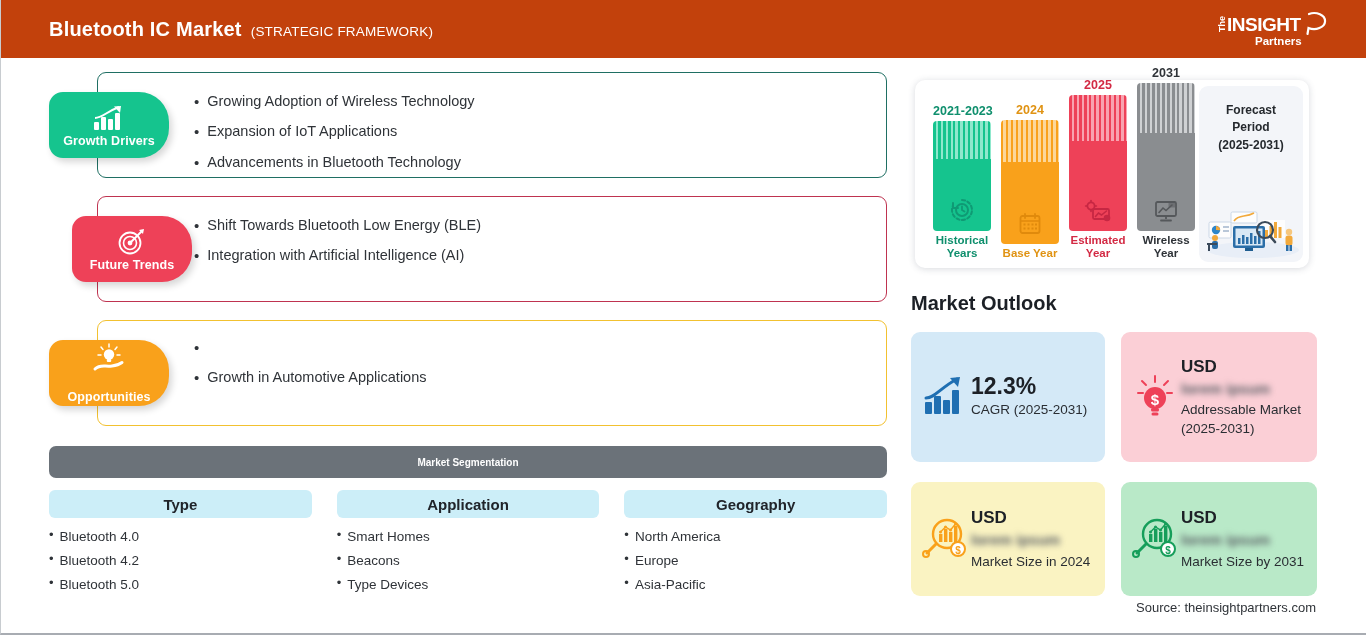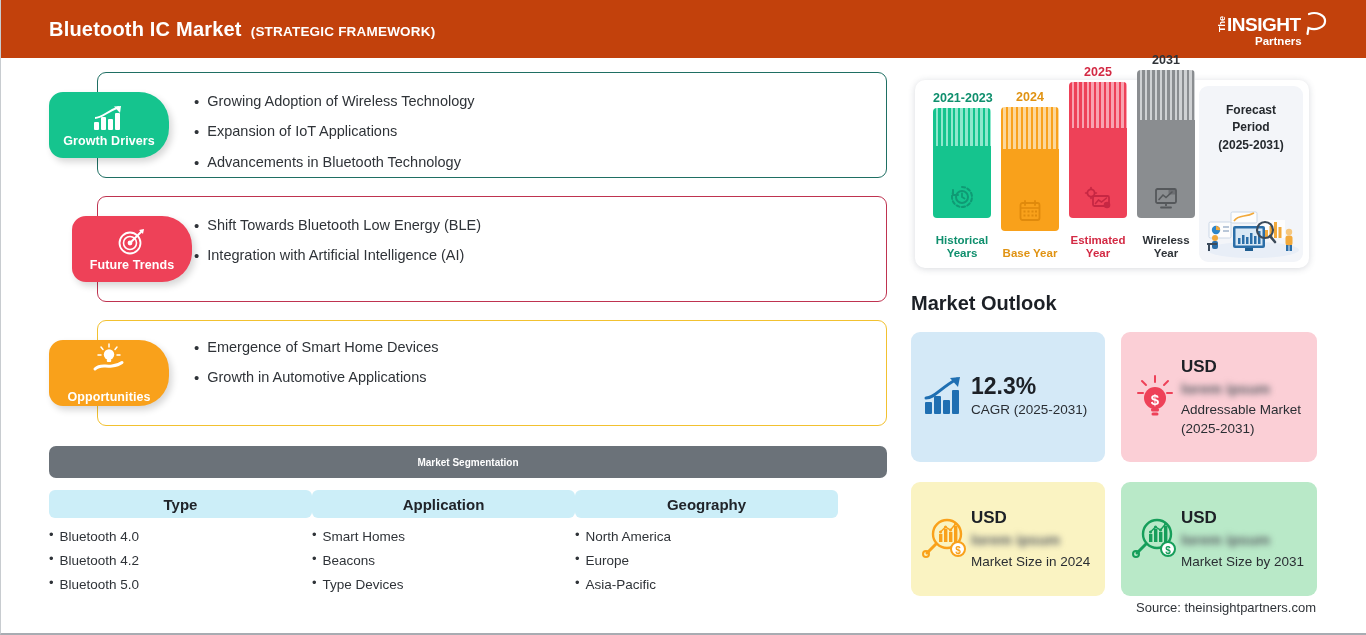--- a/index.html
+++ b/index.html
@@ -17,21 +17,21 @@
   .header {
     position: absolute; left: 0; top: 0; width: 1366px; height: 58px;
     background: #c2410c;
     display: flex; align-items: center;
   }
   .header-title-wrap { display: flex; align-items: baseline; margin-left: 48px; }
   .header-title {
     color: #ffffff; font-size: 20px; font-weight: bold; letter-spacing: .2px;
   }
   .header-sub {
-    color: #ffffff; font-size: 13.5px; font-weight: bold; margin-left: 9px; letter-spacing: .2px;
+    color: #ffffff; font-size: 13.5px; font-weight: normal; margin-left: 9px; letter-spacing: .2px;
   }
   .logo {
     position: absolute; right: 38px; top: 8px; width: 120px; height: 42px;
   }
 
   
   .panel {
     position: absolute;
     border-radius: 9px;
     background: #ffffff;
@@ -66,21 +66,21 @@
   .pill-icon { height: 30px; display: flex; align-items: center; justify-content: center; }
 
   
   .seg-bar {
     position: absolute; left: 48px; top: 446px; width: 838px; height: 32px;
     background: #6b7279; border-radius: 7px;
     display: flex; align-items: center; justify-content: center;
   }
   .seg-bar-label { color: #ffffff; font-size: 10px; font-weight: bold; }
 
-  .seg-cols { position: absolute; left: 48px; top: 490px; width: 838px; display: flex; }
+  .seg-cols { position: absolute; left: 48px; top: 490px; width: 838px; display: flex; gap: 25px; }
   .seg-col { width: 263px; }
   .seg-head {
     background: #cceef8; border-radius: 6px; height: 28px;
     display: flex; align-items: center; justify-content: center;
     font-size: 15px; font-weight: bold; color: #20242a;
   }
   .seg-list { margin-top: 10px; padding-left: 0px; }
   .seg-item {
     display: flex; align-items: flex-start; font-size: 13.5px; color: #2f3338;
     margin-bottom: 6px; line-height: 1.35;
@@ -101,21 +101,21 @@
   .bar-col {
     position: relative; width: 58px; border-radius: 4px; overflow: hidden; margin: 0 auto;
   }
   .bar-stripes { width: 100%; }
   .bar-solid { width: 100%; position: relative; }
   .bar-icon {
     position: absolute; left: 0; right: 0; bottom: 8px;
     display: flex; align-items: center; justify-content: center;
   }
   .bar-caption {
-    font-size: 11.5px; font-weight: bold; line-height: 1.15; margin-top: 16px;
+    font-size: 11.5px; font-weight: bold; line-height: 1.15; margin-top: 3px;
   }
 
   .forecast-right {
     position: absolute; right: 6px; top: 6px; width: 104px; height: 176px;
     background: #f3f5f9; border-radius: 9px;
   }
   .forecast-text {
     text-align: center; padding-top: 16px; font-size: 12px; color: #25292e; line-height: 1.45;
     font-weight: bold;
   }
@@ -221,21 +221,20 @@
       <path d="M22 2 L27 1 L26 6 Z" fill="#ffffff"></path>
     </svg>
   </div>
   <div class="pill-label">Future Trends</div>
 </div>
 
 <div class="panel panel-3">
   <div class="bullets">
     <div class="bullet">
       <span class="bullet-dot">•</span>
-      <span>Emergence of Smart Home Devices</span>
     </div>
     <div class="bullet">
       <span class="bullet-dot">•</span>
       <span>Growth in Automotive Applications</span>
     </div>
   </div>
 </div>
 <div class="pill pill-3">
   <div class="pill-icon">
     <svg width="34" height="30" viewBox="0 0 34 30">

